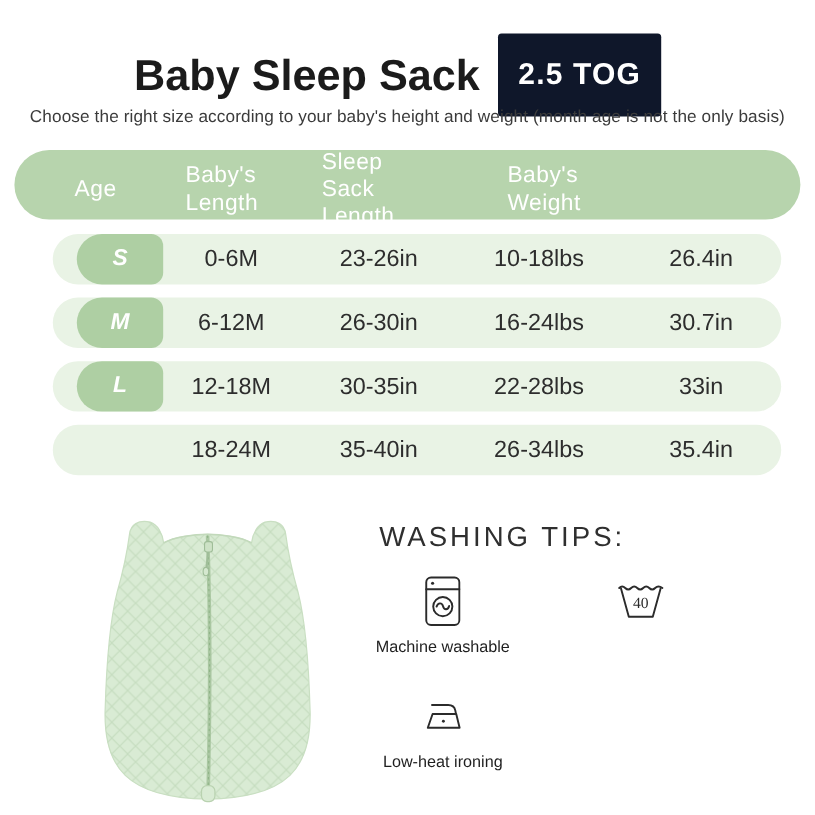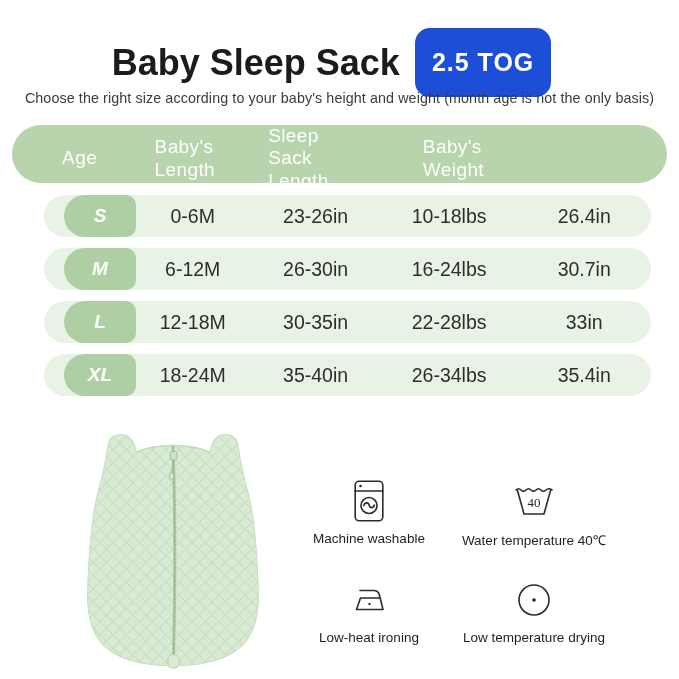--- a/index.html
+++ b/index.html
@@ -9,22 +9,22 @@
     font-family:"Liberation Sans", sans-serif; overflow:hidden;
   }
 
   
   .title-row {
     position:absolute; top:28px; left:0; right:16px;
     display:flex; justify-content:center; align-items:center; gap:15px;
   }
   .title { font-size:36px; font-weight:700; color:#1b1b1b; letter-spacing:0px; }
   .tog-badge {
-    background:#1d4ed8; color:#ffffff; font-size:25px; font-weight:700;
-    padding:20px 17px; border-radius:15px; letter-spacing:1px;
+    background:#0f172a; color:#ffffff; font-size:25px; font-weight:700;
+    padding:20px 17px; border-radius:3px; letter-spacing:1px;
   }
   .subtitle {
     position:absolute; top:90px; left:0; right:0; text-align:center;
     font-size:14.3px; color:#3b3b3b; letter-spacing:0.1px;
   }
 
   
   .chart-header {
     position:absolute; top:125px; left:12px; width:655px; height:58px;
     background:#b7d4ad; border-radius:29px;
@@ -113,21 +113,20 @@
     </div>
     <div class="row">
       <div class="size-badge">L</div>
       <div></div>
       <div>12-18M</div>
       <div>30-35in</div>
       <div>22-28lbs</div>
       <div>33in</div>
     </div>
     <div class="row">
-      <div class="size-badge">XL</div>
       <div></div>
       <div>18-24M</div>
       <div>35-40in</div>
       <div>26-34lbs</div>
       <div>35.4in</div>
     </div>
   </div>
 
   <svg class="sack" width="174" height="240" viewBox="0 0 170 236" aria-hidden="true">
     <defs>
@@ -145,20 +144,21 @@
              C112,17 95,15 85,15 C75,15 58,17 49,22 C48,14 44,7 38,5 Z" fill="url(#quilt)"></path>
     <path d="M49,22 C58,17 75,15 85,15 C95,15 112,17 121,22" fill="none" stroke="#c2d9bb" stroke-width="1.2"></path>
     <path d="M85,16 C86.5,60 87.5,140 85.5,222" fill="none" stroke="#aac7a2" stroke-width="3"></path>
     <path d="M85,16 C86.5,60 87.5,140 85.5,222" fill="none" stroke="#8fb487" stroke-width="0.9" stroke-dasharray="2 2.4"></path>
     <rect x="82.5" y="21" width="6.5" height="8.5" rx="2" fill="#cde2c6" stroke="#9fbd98" stroke-width="0.9"></rect>
     <path d="M85.5,29.5 L84,42" stroke="#9fbd98" stroke-width="1.6" fill="none"></path>
     <ellipse cx="83.6" cy="45.5" rx="2.3" ry="3.4" fill="#d5e8cf" stroke="#9fbd98" stroke-width="0.9"></ellipse>
     <rect x="80" y="221" width="11" height="13" rx="4.5" fill="#d9ebd4" stroke="#b9d2b0" stroke-width="1"></rect>
   </svg>
 
+  <div class="washing-heading">WASHING TIPS:</div>
 
   <div class="tips-grid">
 
     <div class="tip">
       <div class="tip-icon">
         <svg width="30" height="42" viewBox="0 0 30 42" class="care">
           <rect x="1.2" y="1.2" width="27.6" height="39.6" rx="4"></rect>
           <line x1="1.2" y1="11" x2="28.8" y2="11"></line>
           <circle cx="6.5" cy="6" r="1.3" fill="#2b2b2b" stroke="none"></circle>
           <circle cx="15" cy="25.5" r="8"></circle>
@@ -169,38 +169,28 @@
     </div>
 
     <div class="tip">
       <div class="tip-icon">
         <svg width="40" height="36" viewBox="0 0 40 36" class="care">
           <path d="M3.5,7.5 L10,31 L30,31 L36.5,7.5"></path>
           <path d="M2,7 Q4.5,4.5 7,7 T12,7 T17,7 T22,7 T27,7 T32,7 T38,7"></path>
           <text class="tub-num" x="20" y="23.5" text-anchor="middle">40</text>
         </svg>
       </div>
-      <div class="tip-label">Water temperature 40℃</div>
     </div>
 
     <div class="tip">
       <div class="tip-icon">
         <svg width="38" height="28" viewBox="0 0 38 28" class="care">
           <path d="M10,4.5 H23.5 Q28.5,4.5 29.4,9 L29.9,11.5"></path>
           <path d="M10.5,12 L6.5,23.5 H33 L30.2,12 Z"></path>
           <circle cx="19.5" cy="18" r="1.2" fill="#2b2b2b" stroke="none"></circle>
         </svg>
       </div>
       <div class="tip-label">Low-heat ironing</div>
     </div>
 
-    <div class="tip">
-      <div class="tip-icon">
-        <svg width="34" height="34" viewBox="0 0 34 34" class="care">
-          <circle cx="17" cy="17" r="15"></circle>
-          <circle cx="17" cy="17" r="1.8" fill="#2b2b2b" stroke="none"></circle>
-        </svg>
-      </div>
-      <div class="tip-label">Low temperature drying</div>
-    </div>
 
   </div>
 </div>
 
 </body></html>

